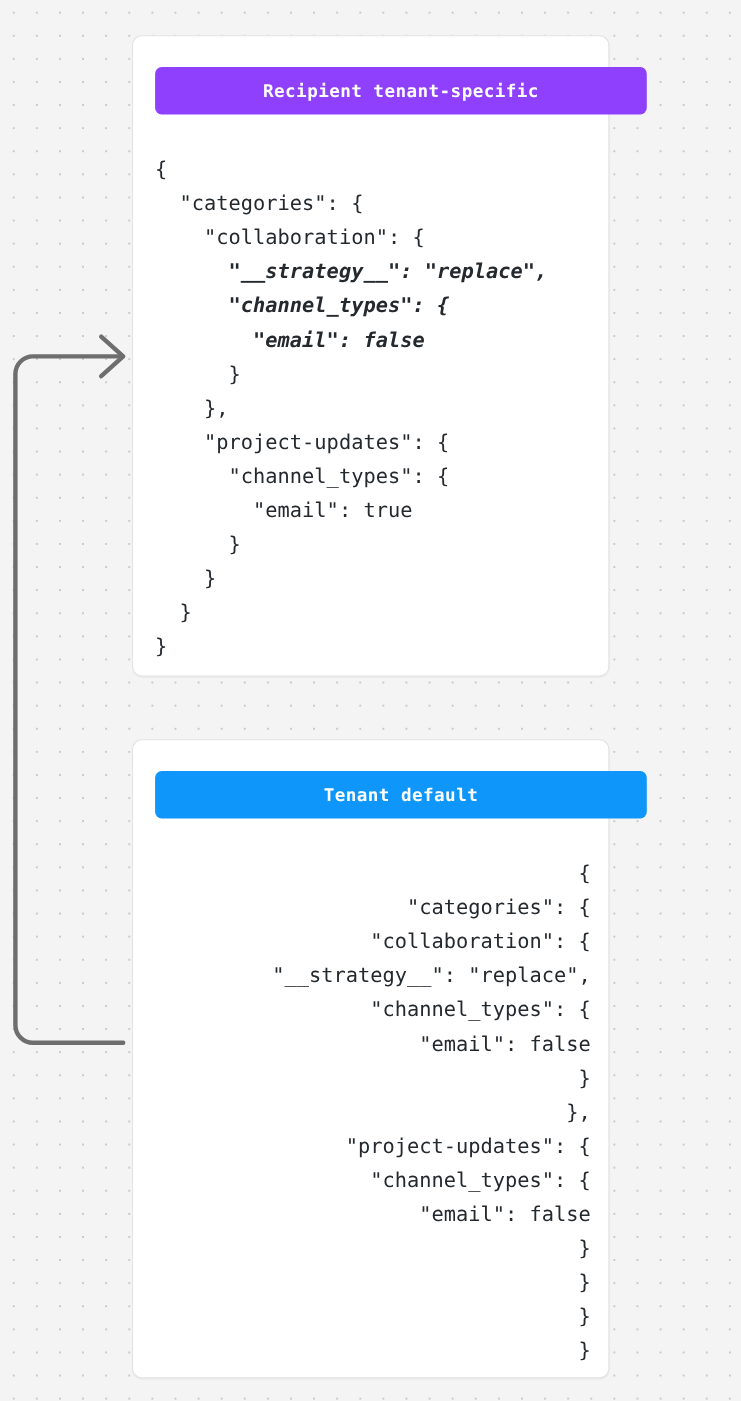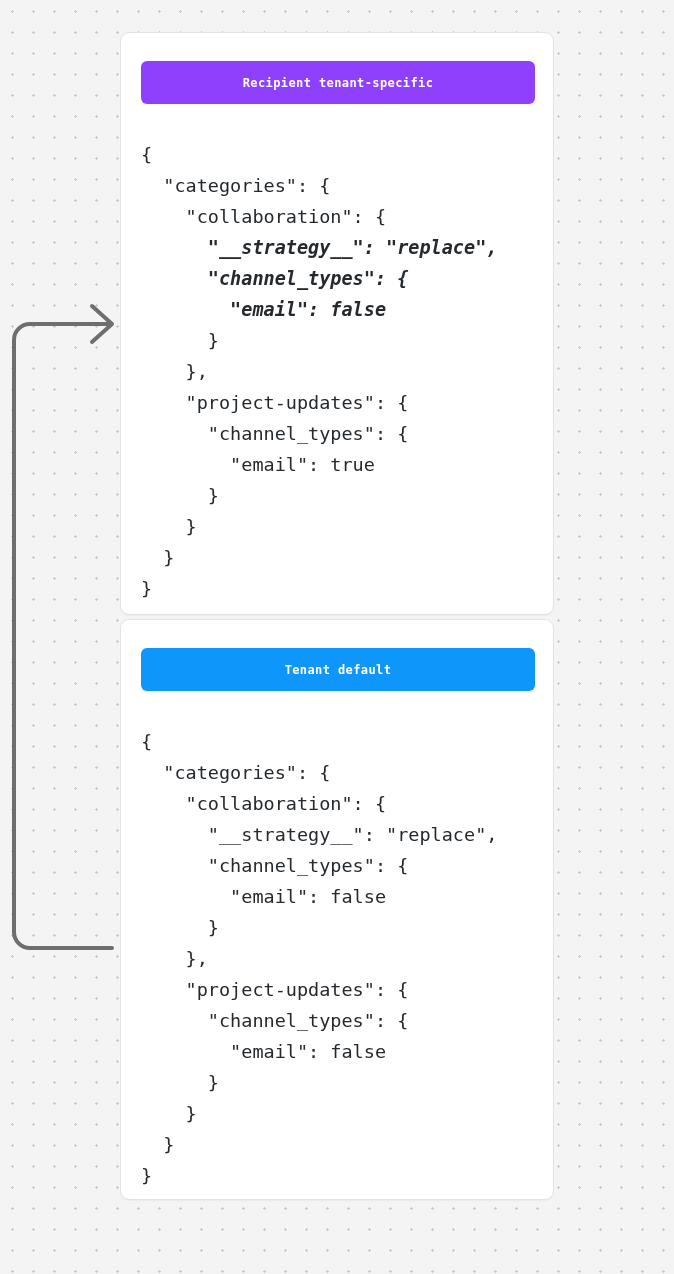--- a/index.html
+++ b/index.html
@@ -33,34 +33,34 @@
     position: absolute;
     left: 120px;
     width: 434px;
     box-sizing: border-box;
     background: #ffffff;
     border: 1px solid #e3e3e3;
     border-radius: 9px;
     box-shadow: 0 1px 1px rgba(0,0,0,0.035);
   }
   .card-1 { top: 32px;  height: 583px; }
-  .card-2 { top: 619px; height: 581px; }
+  .card-2 { top: 672px; height: 581px; text-align: right; }
 
   .card-header {
     position: absolute;
     left: 20px;
     top: 28px;
-    width: 394px;
+    width: 447px;
     height: 43px;
     border-radius: 6px;
     display: flex;
     align-items: center;
     justify-content: center;
     color: #ffffff;
-    font-size: 12px;
+    font-size: 16px;
     font-weight: 700;
     letter-spacing: 0.4px;
     font-family: "DejaVu Sans Mono", "Liberation Mono", monospace;
   }
 
   .code-block {
     position: absolute;
     left: 20px;
     top: 87px;
     right: 16px;

